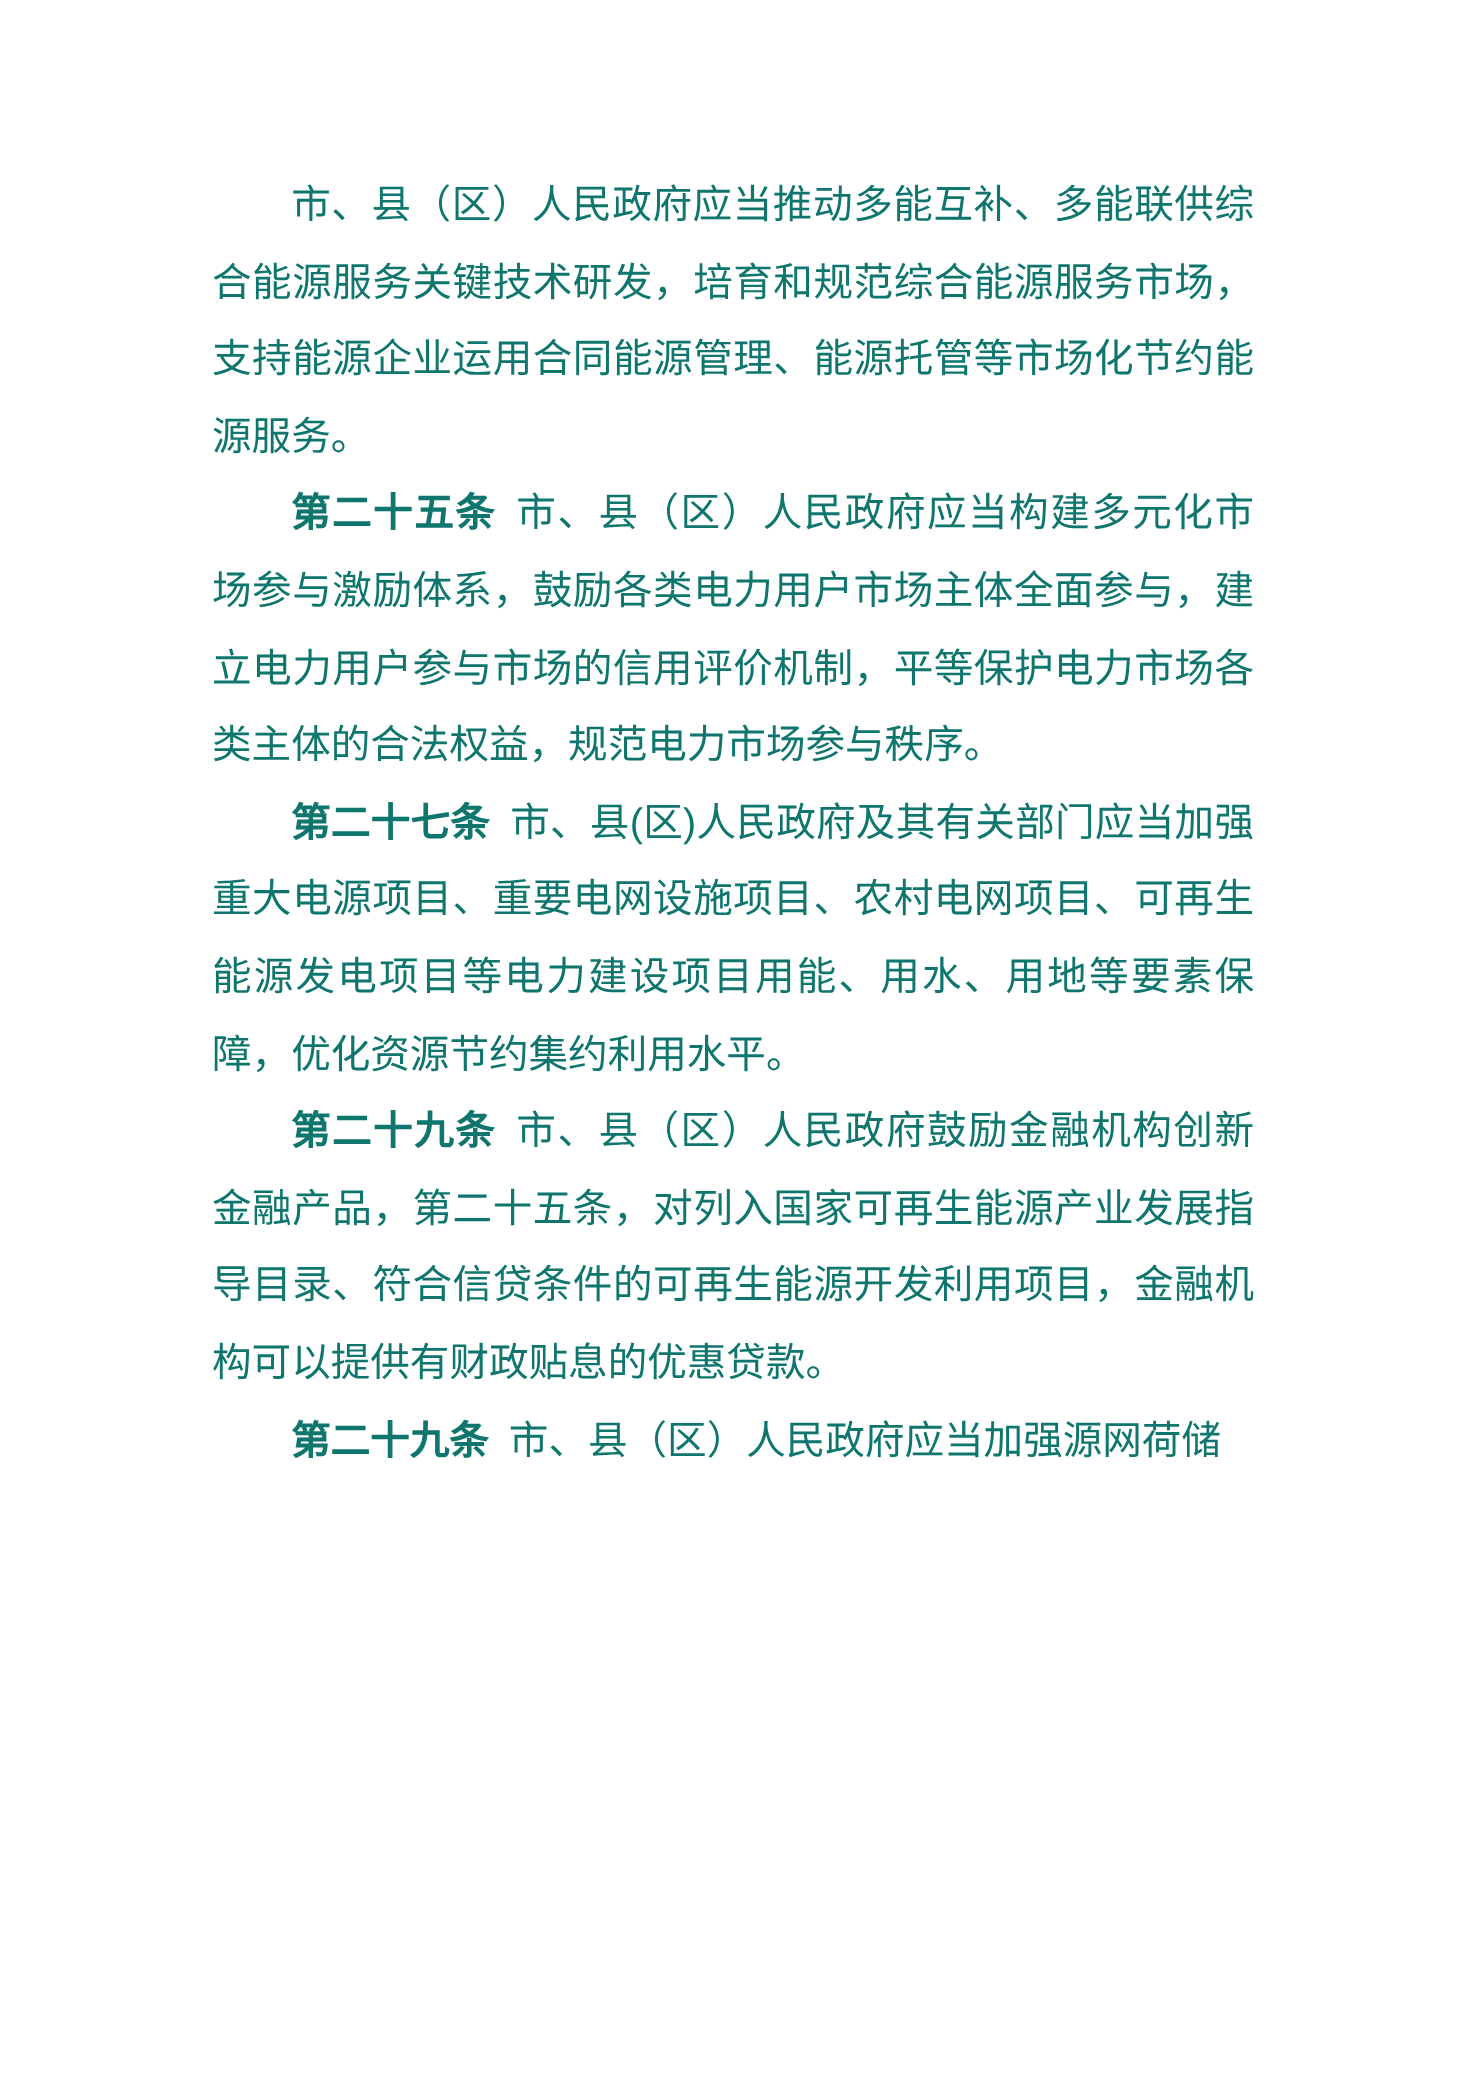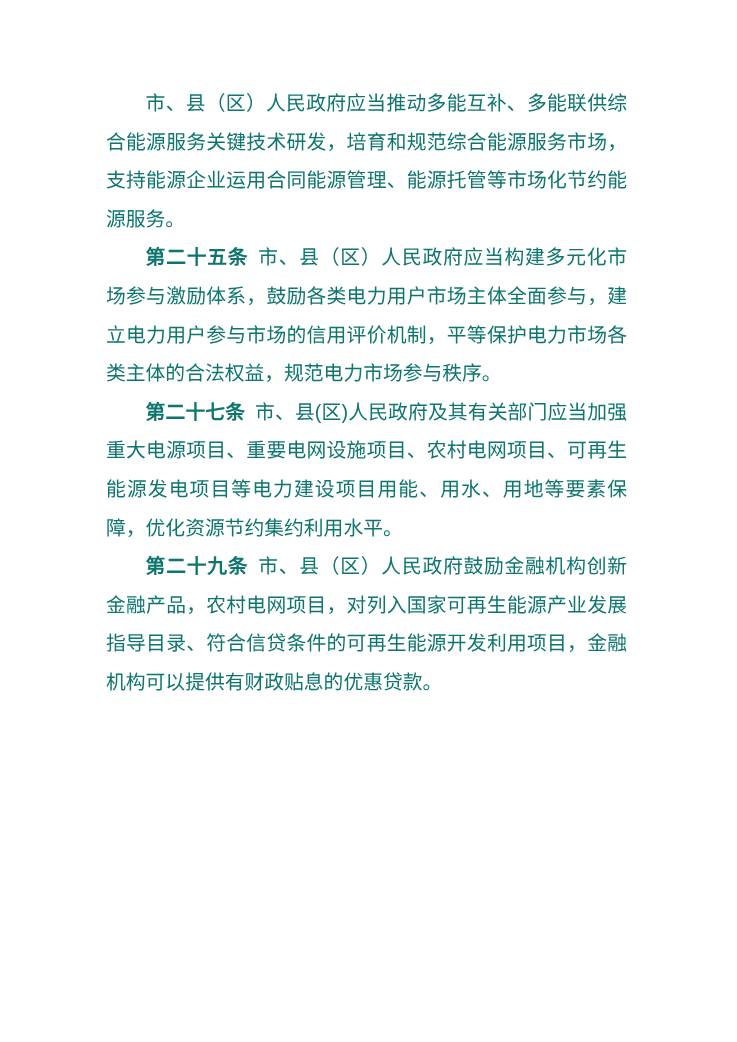--- a/index.html
+++ b/index.html
@@ -38,15 +38,16 @@
   }
 </style>
 </head>
 <body>
 
 <div class="page">
   <div class="doc">
     <p><b class="term"></b><span>市、县（区）人民政府应当推动多能互补、多能联供综合能源服务关键技术研发，培育和规范综合能源服务市场，支持能源企业运用合同能源管理、能源托管等市场化节约能源服务。</span></p>
     <p><b class="term">第二十五条</b><span>市、县（区）人民政府应当构建多元化市场参与激励体系，鼓励各类电力用户市场主体全面参与，建立电力用户参与市场的信用评价机制，平等保护电力市场各类主体的合法权益，规范电力市场参与秩序。</span></p>
     <p><b class="term">第二十七条</b><span>市、县(区)人民政府及其有关部门应当加强重大电源项目、重要电网设施项目、农村电网项目、可再生能源发电项目等电力建设项目用能、用水、用地等要素保障，优化资源节约集约利用水平。</span></p>
-    <p><b class="term">第二十九条</b><span>市、县（区）人民政府鼓励金融机构创新金融产品，农村电网项目，对列入国家可再生能源产业发展指导目录、符合信贷条件的可再生能源开发利用项目，金融机构可以提供有财政贴息的优惠贷款。</span></p>
+    <p><b class="term">第二十九条</b><span>市、县（区）人民政府鼓励金融机构创新金融产品，第二十五条，对列入国家可再生能源产业发展指导目录、符合信贷条件的可再生能源开发利用项目，金融机构可以提供有财政贴息的优惠贷款。</span></p>
+    <p><b class="term">第二十九条</b><span>市、县（区）人民政府应当加强源网荷储</span></p>
   </div>
 </div>
 
 </body></html>

